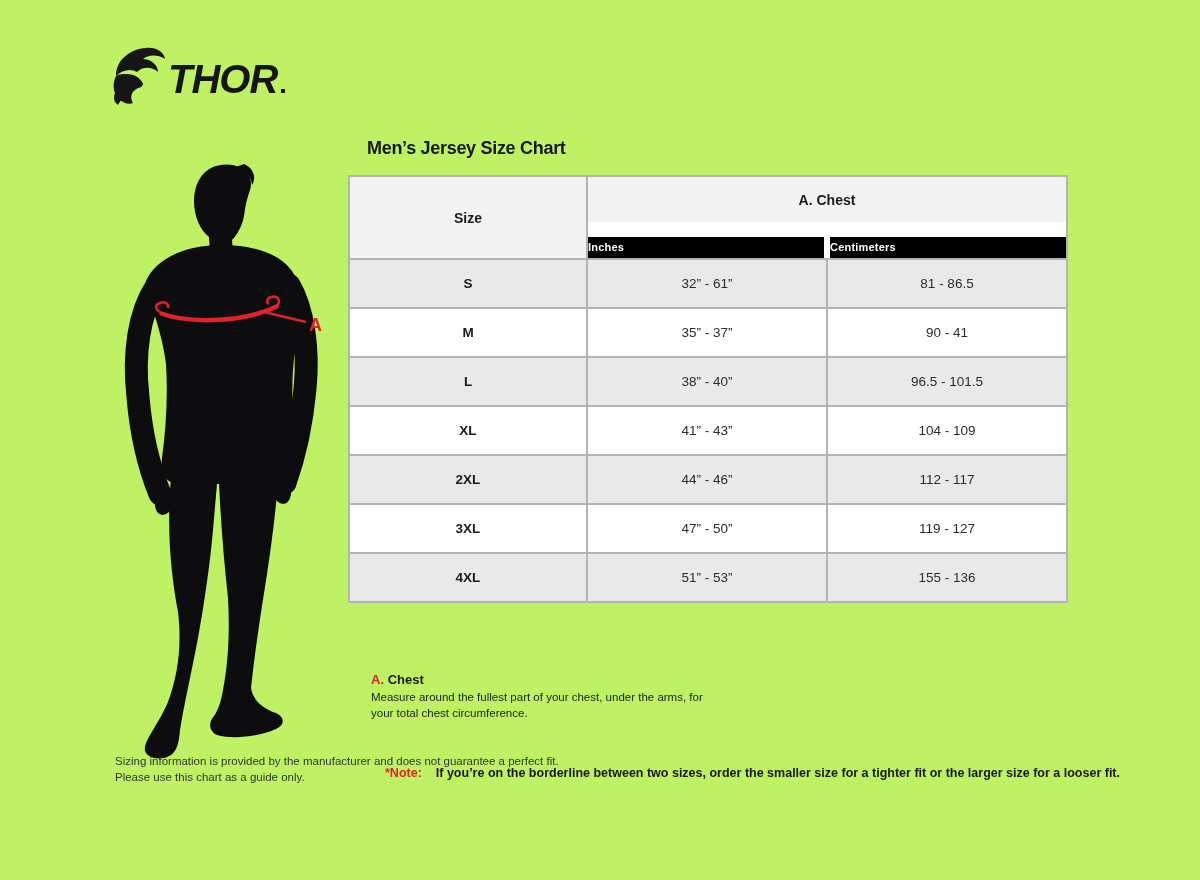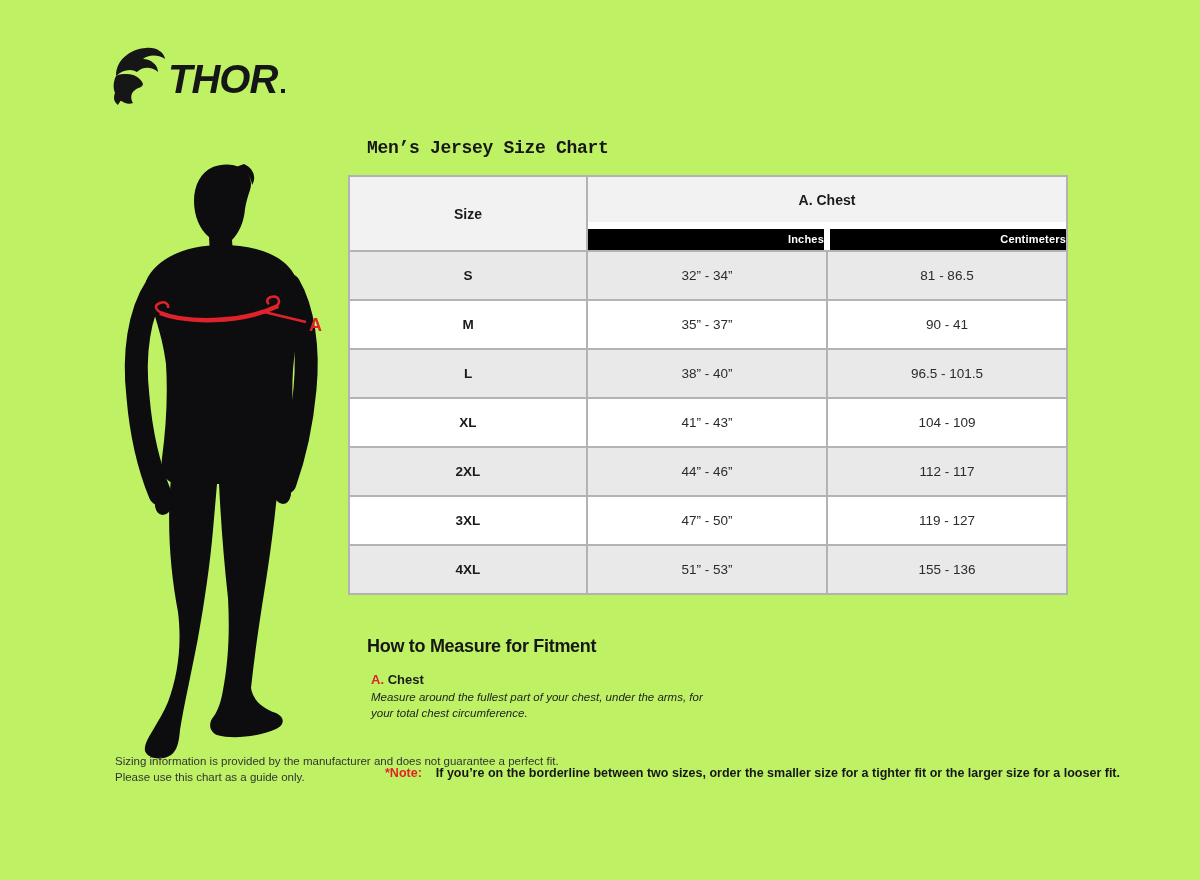--- a/index.html
+++ b/index.html
@@ -7,45 +7,45 @@
   body { font-family:"Liberation Sans", sans-serif; color:#1a1a1a; }
   #canvas { position:relative; width:1200px; height:880px; background:#bef264; overflow:hidden; }
 
   
   .logo { position:absolute; left:112px; top:46px; width:178px; height:60px; }
 
   
   .figure-wrap { position:absolute; left:110px; top:150px; width:250px; height:640px; }
 
   
-  .chart-title { position:absolute; left:367px; top:138px; font-size:18px; font-weight:bold; letter-spacing:-0.3px; color:#171717;font-family:Liberation Mono, monospace; }
+  .chart-title { position:absolute; left:367px; top:138px; font-size:18px; font-weight:bold; letter-spacing:-0.3px; color:#171717; }
   .measure-heading { position:absolute; left:367px; top:636px; font-size:18px; font-weight:bold; letter-spacing:-0.3px; color:#171717; }
 
   
   .table-wrap { position:absolute; left:348px; top:175px; }
   table.size-table { border-collapse:collapse; table-layout:fixed; width:718px; border:2px solid #b3b3b3; }
   table.size-table col.c1 { width:238px; }
   table.size-table col.c2 { width:240px; }
   table.size-table col.c3 { width:240px; }
   table.size-table th, table.size-table td { text-align:center; vertical-align:middle; }
   th.size-head { border:2px solid #b3b3b3; background:#f2f2f2; font-size:14px; font-weight:bold; color:#1a1a1a; }
   th.group-head { border:2px solid #b3b3b3; border-bottom:none; background:#f2f2f2; font-size:14px; font-weight:bold; color:#1a1a1a; height:46px; }
   tr.unit-row td { border:none; background:#ffffff; height:25px; padding:0; }
-  .unit-bar { height:21px; margin-top:7px; background:#000000; color:#ffffff; font-size:11px; font-weight:bold; line-height:21px; text-align:right; letter-spacing:0.2px; }
+  .unit-bar { height:21px; margin-top:15px; background:#000000; color:#ffffff; font-size:11px; font-weight:bold; line-height:21px; text-align:left; letter-spacing:0.2px; }
   td.unit-inches .unit-bar { margin-right:3px; }
   td.unit-cm .unit-bar { margin-left:3px; }
   tbody td { border:2px solid #b3b3b3; height:49px; font-size:13.5px; color:#2b2b2b; background:#ffffff; }
   tbody td.size-label { font-weight:bold; color:#1a1a1a; }
   tbody tr:nth-child(odd) td { background:#e9e9e9; }
 
   
   .measure-item { position:absolute; left:371px; top:672px; width:360px; }
   .measure-item .item-title { font-size:13px; font-weight:bold; color:#1a1a1a; }
   .measure-item .item-title .letter { color:#e0232b; }
-  .measure-item .item-desc { margin-top:3px; font-size:11.5px; line-height:15.5px; color:#222222; max-width:356px;font-style:italic; }
+  .measure-item .item-desc { margin-top:3px; font-size:11.5px; line-height:15.5px; color:#222222; max-width:356px; }
 
   
   .note-line { position:absolute; left:367px; top:766px; font-size:12.5px; font-weight:bold; white-space:nowrap; color:#171717;margin-left:18px; }
   .note-line .note-label { color:#e0232b; margin-right:14px; }
 
   
   .footer-text { position:absolute; left:115px; top:754px; font-size:11.5px; line-height:15.5px; color:#333333; }
 </style>
 </head>
 <body>
@@ -108,21 +108,21 @@
             <div class="unit-bar">Inches</div>
           </td>
           <td class="unit-cm">
             <div class="unit-bar">Centimeters</div>
           </td>
         </tr>
       </thead>
       <tbody>
         <tr>
           <td class="size-label">S</td>
-          <td>32” - 34”</td>
+          <td>32” - 61”</td>
           <td>81 - 86.5</td>
         </tr>
         <tr>
           <td class="size-label">M</td>
           <td>35” - 37”</td>
           <td>90 - 41</td>
         </tr>
         <tr>
           <td class="size-label">L</td>
           <td>38” - 40”</td>
@@ -145,21 +145,20 @@
         </tr>
         <tr>
           <td class="size-label">4XL</td>
           <td>51” - 53”</td>
           <td>155 - 136</td>
         </tr>
       </tbody>
     </table>
   </div>
 
-  <div class="measure-heading">How to Measure for Fitment</div>
   <div class="measure-item">
     <div class="item-title">
       <span class="letter">A.</span>
       <span>Chest</span>
     </div>
     <div class="item-desc">Measure around the fullest part of your chest, under the arms, for your total chest circumference.</div>
   </div>
 
   <div class="note-line">
     <span class="note-label">*Note:</span><span>If you’re on the borderline between two sizes, order the smaller size for a tighter fit or the larger size for a looser fit.</span>

